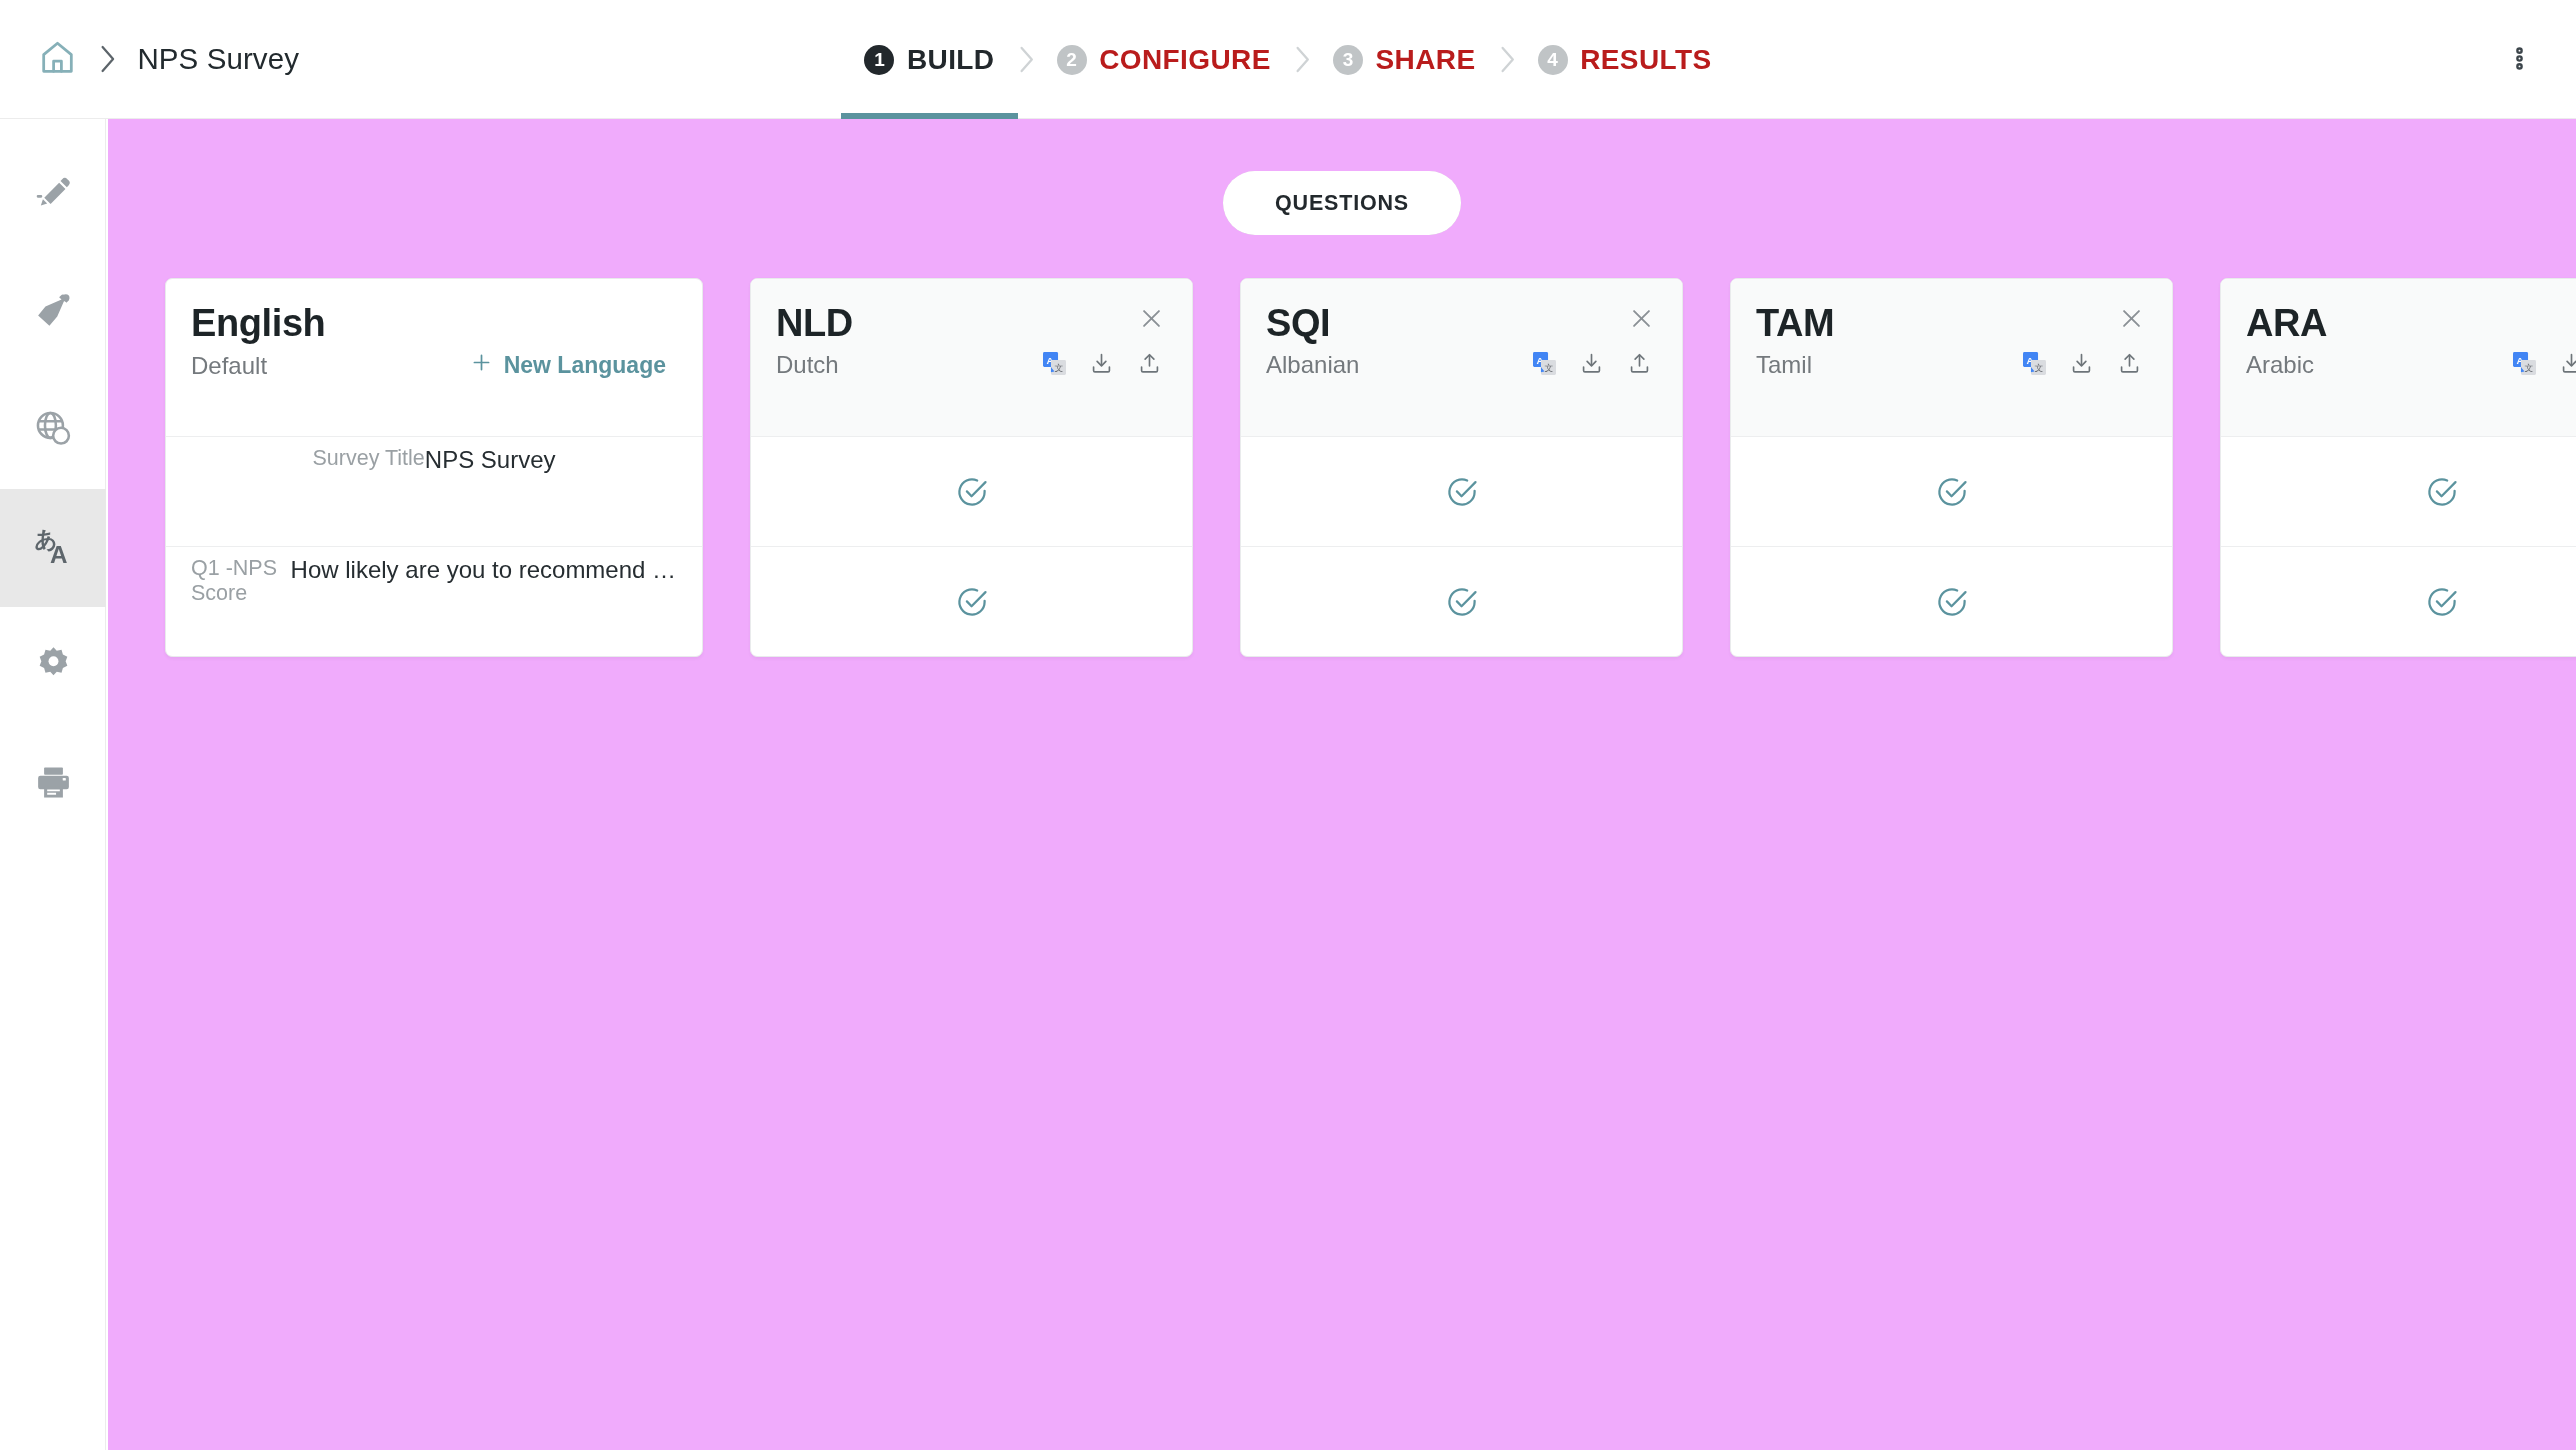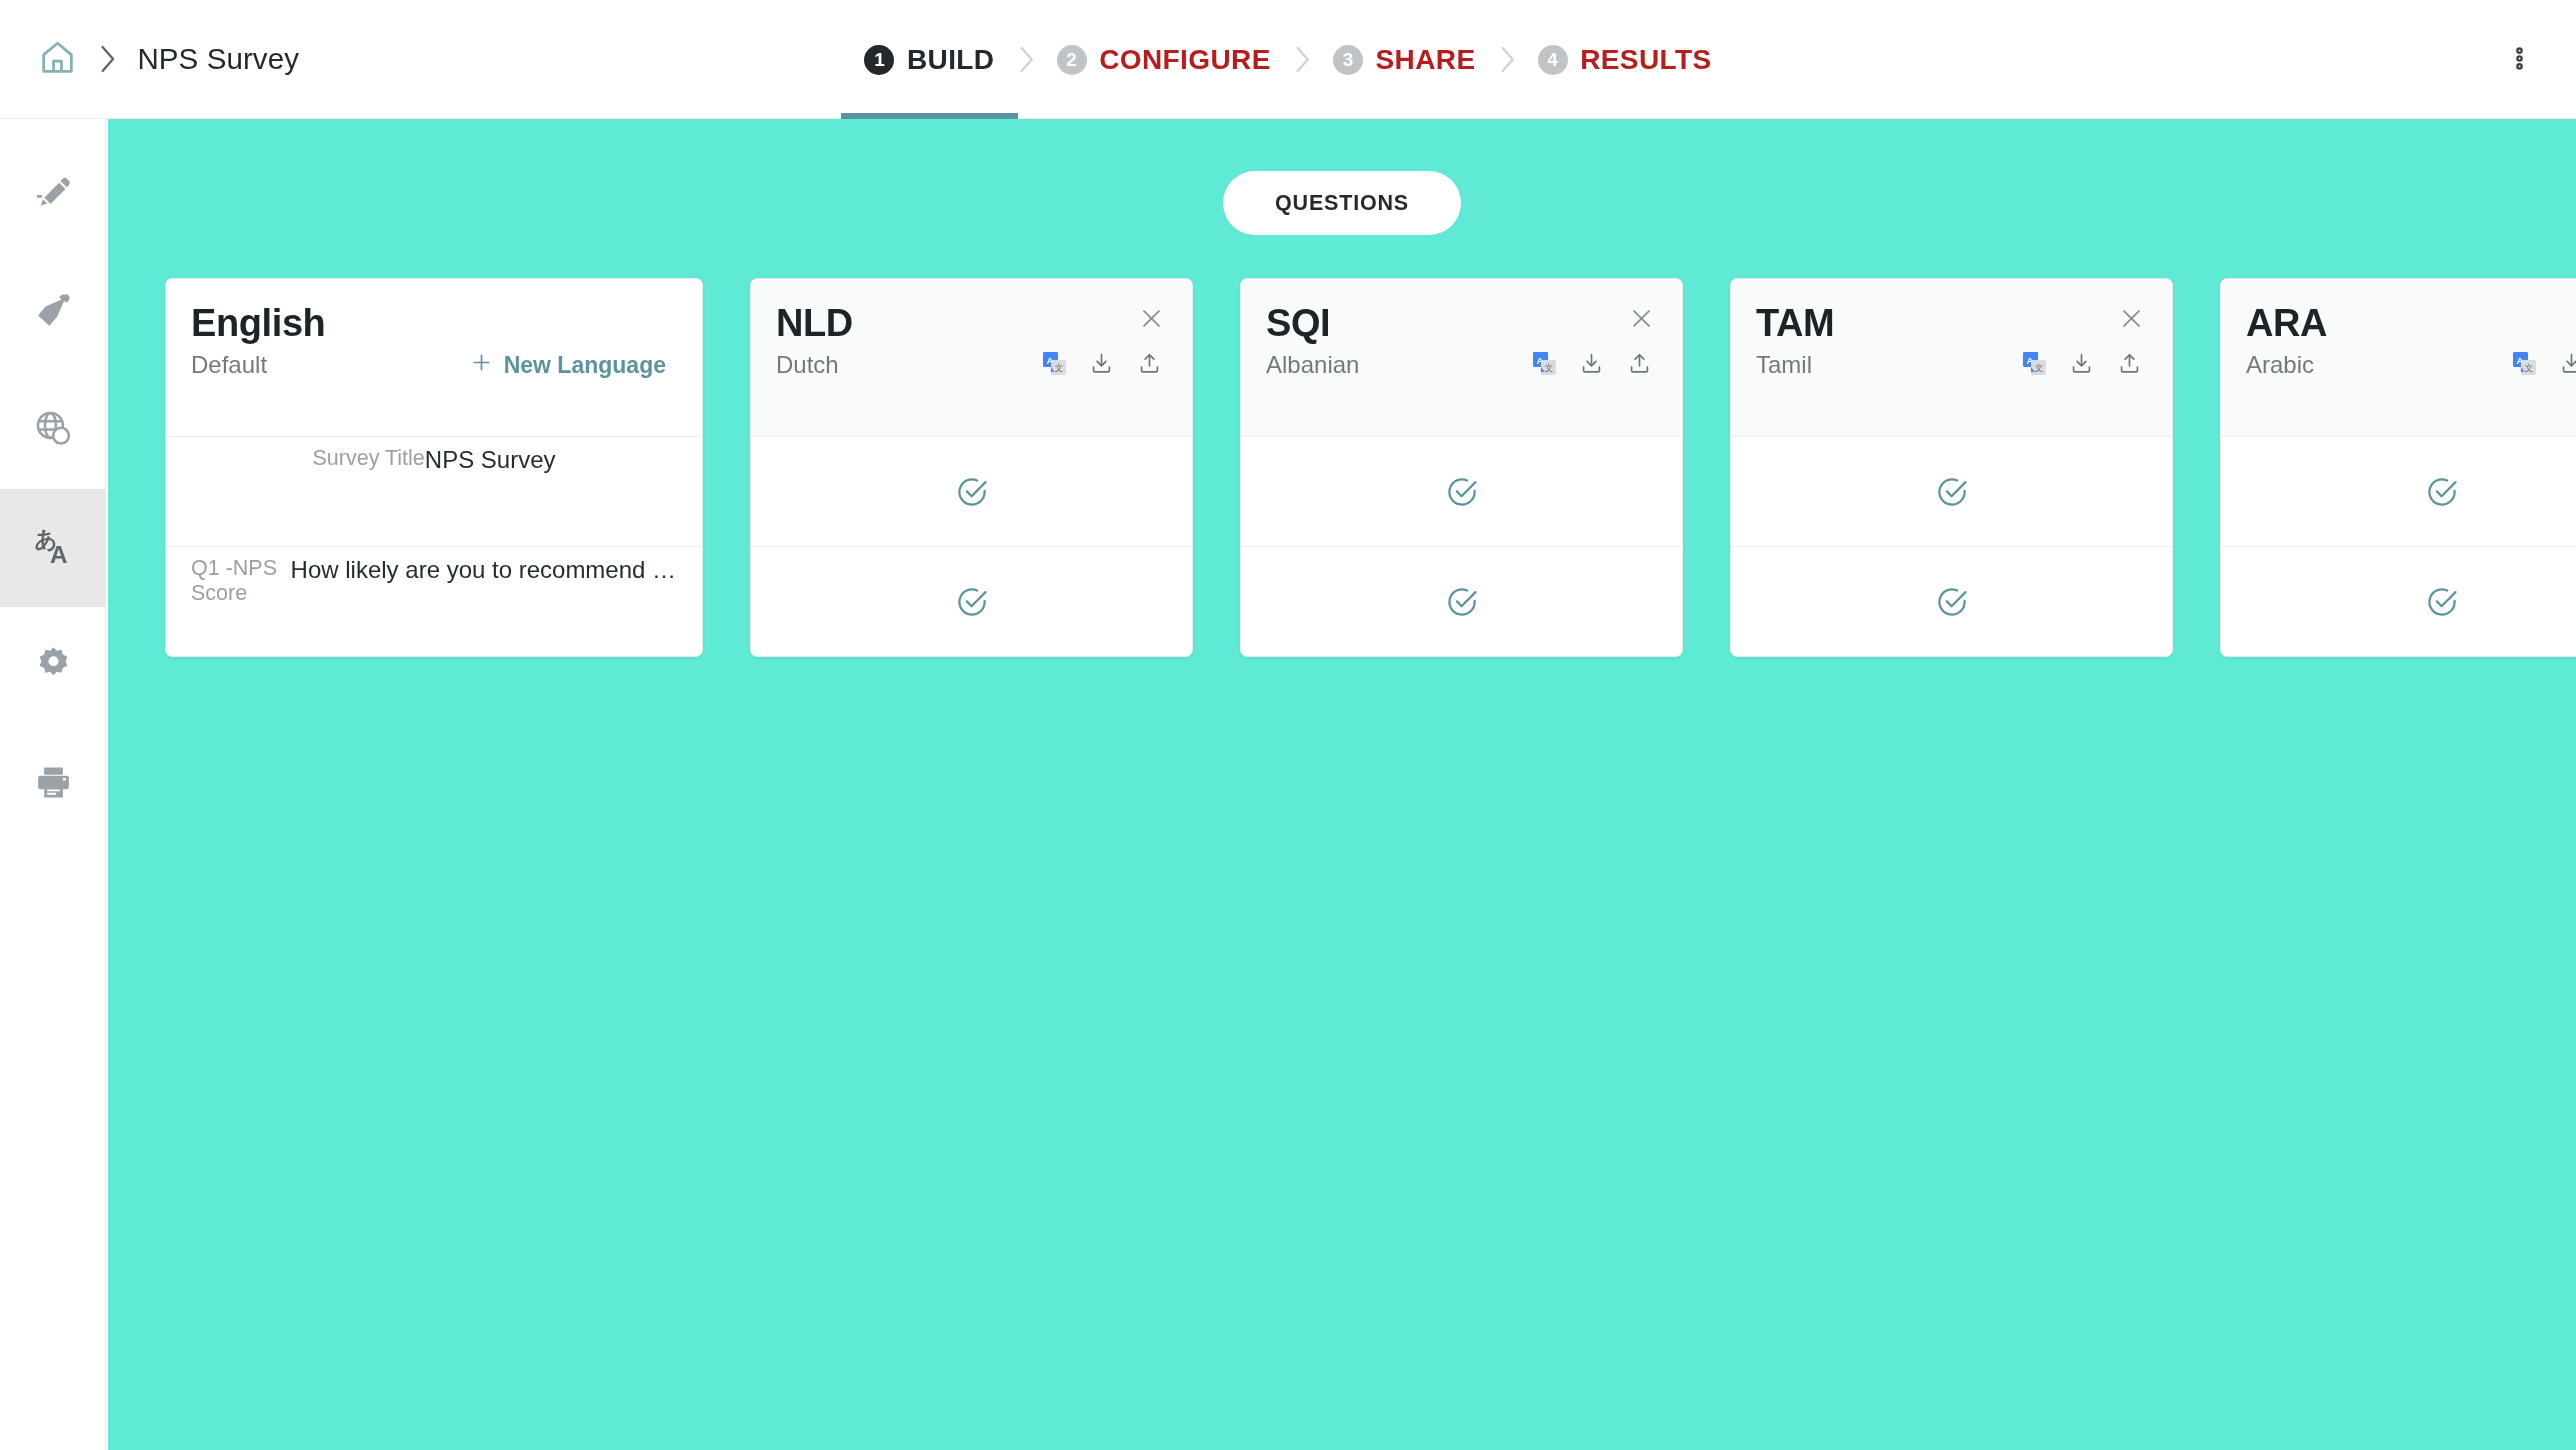--- a/index.html
+++ b/index.html
@@ -148,21 +148,21 @@
     color: #9ba2a7;
   }
   .side-item.active { background: #e8e8e8; color: #5e666c; }
 
   
   .main {
     position: absolute;
     top: 119px; left: 108px;
     width: 2468px;
     height: 1332px;
-    background: #5eead4;
+    background: #f0abfc;
     overflow: hidden;
   }
 
   
   .seg-wrap {
     position: absolute;
     top: 52px;
     left: 0; right: 0;
     display: flex;
     justify-content: center;
@@ -233,20 +233,21 @@
   .card-code {
     font-size: 38px;
     font-weight: 700;
     color: #1d2427;
     line-height: 1.05;
     letter-spacing: -0.4px;
   }
 
   .card-sub-row {
     display: flex;
+    align-items: center;
     justify-content: space-between;
     margin-top: 7.2px;
   }
   .card-subtitle {
     font-size: 24px;
     color: #74797d;
     font-weight: 400;
   }
 
   .new-lang-btn {

